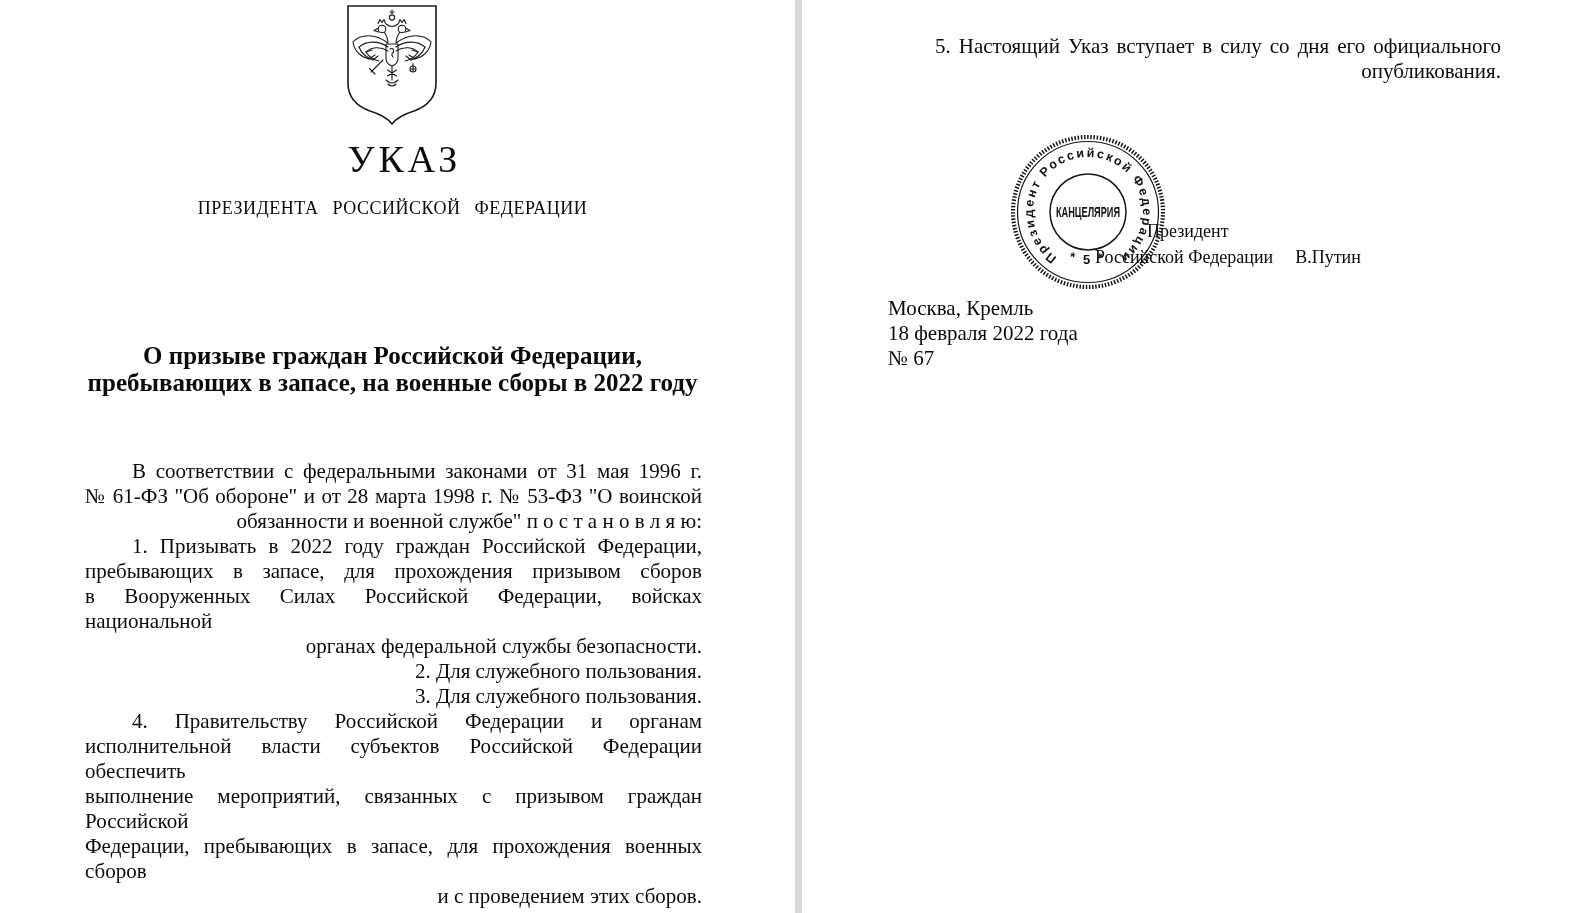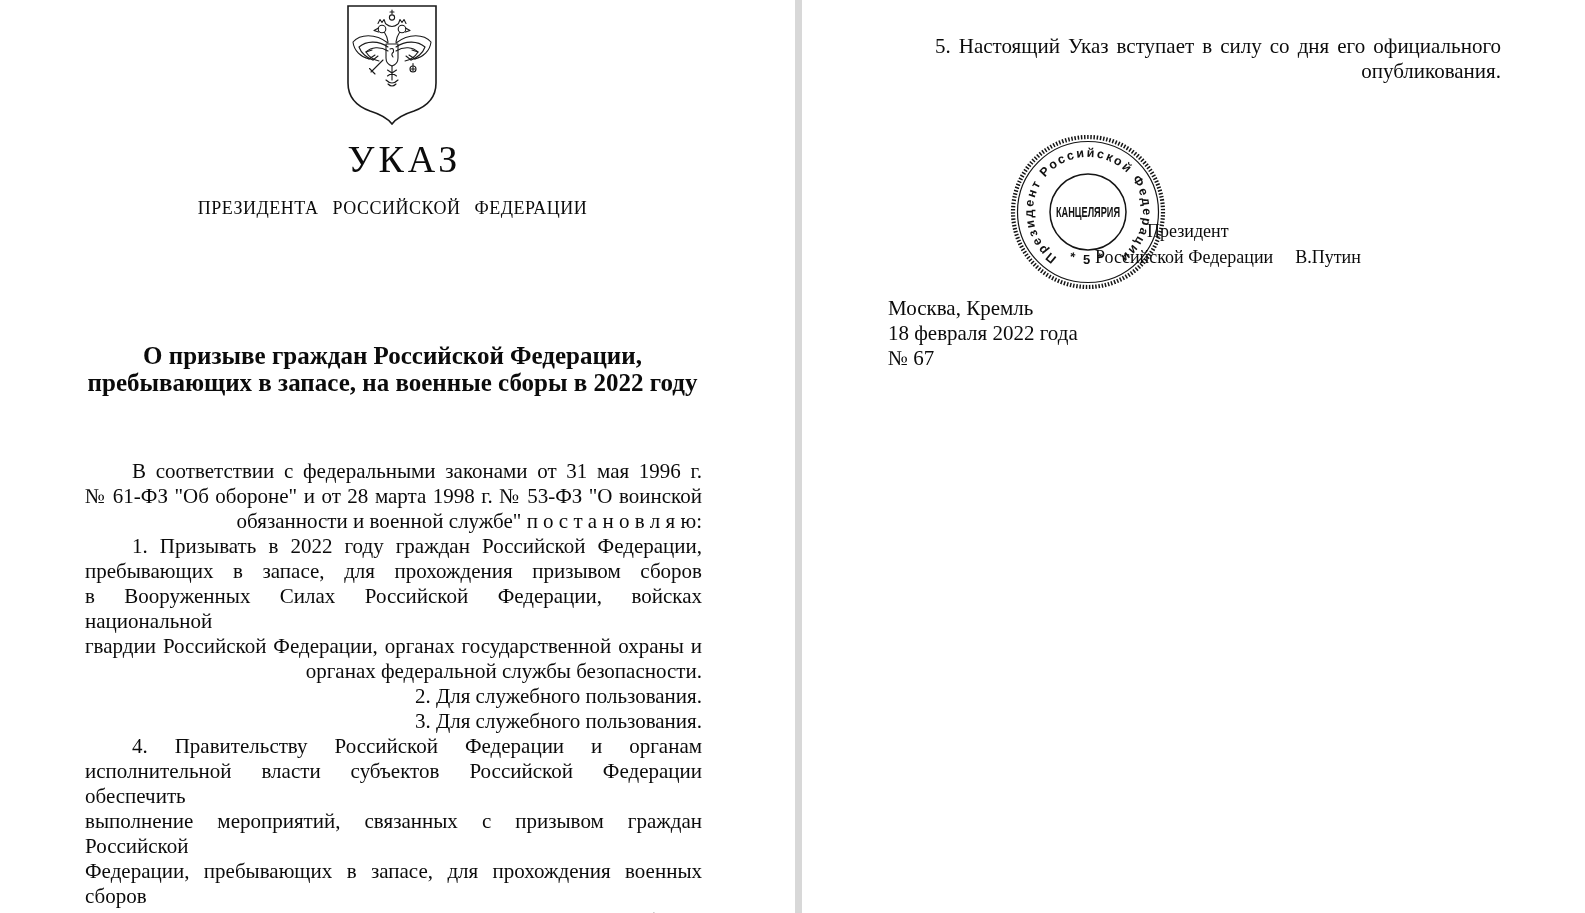--- a/index.html
+++ b/index.html
@@ -91,21 +91,20 @@
       <div>пребывающих в запасе, на военные сборы в 2022 году</div>
     </div>
 
     <div class="body" id="left-body">
         <div class="tline just ind">В соответствии с федеральными законами от 31 мая 1996 г.</div>
         <div class="tline just">№ 61-ФЗ "Об обороне" и от 28 марта 1998 г. № 53-ФЗ "О воинской</div>
         <div class="tline">обязанности и военной службе" п о с т а н о в л я ю:</div>
         <div class="tline just ind">1. Призывать в 2022 году граждан Российской Федерации,</div>
         <div class="tline just">пребывающих в запасе, для прохождения призывом сборов</div>
         <div class="tline just">в Вооруженных Силах Российской Федерации, войсках национальной</div>
-        <div class="tline just">гвардии Российской Федерации, органах государственной охраны и</div>
         <div class="tline">органах федеральной службы безопасности.</div>
         <div class="tline ind">2. Для служебного пользования.</div>
         <div class="tline ind">3. Для служебного пользования.</div>
         <div class="tline just ind">4. Правительству Российской Федерации и органам</div>
         <div class="tline just">исполнительной власти субъектов Российской Федерации обеспечить</div>
         <div class="tline just">выполнение мероприятий, связанных с призывом граждан Российской</div>
         <div class="tline just">Федерации, пребывающих в запасе, для прохождения военных сборов</div>
         <div class="tline">и с проведением этих сборов.</div>
       </div>
   </div>

